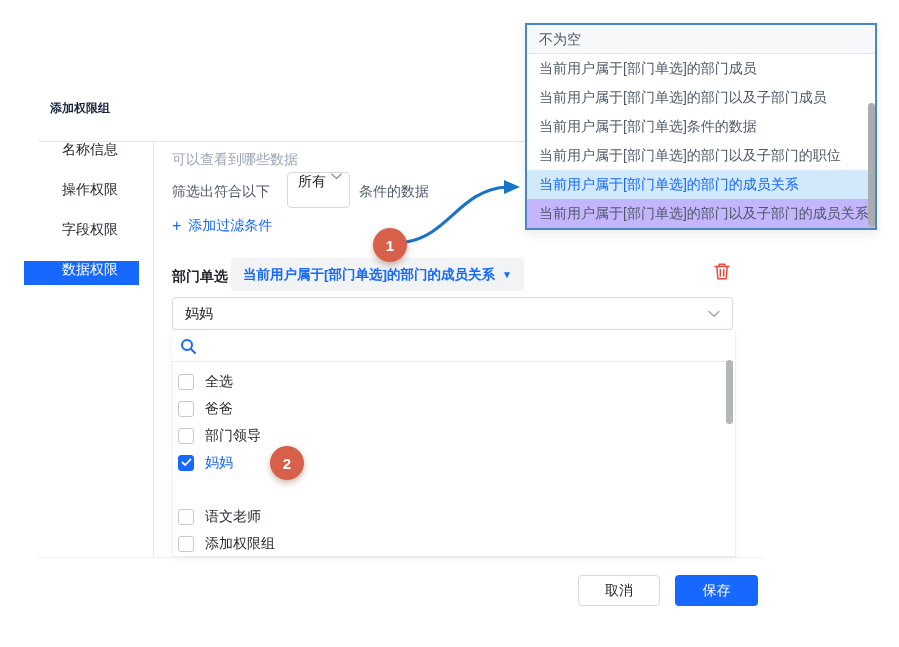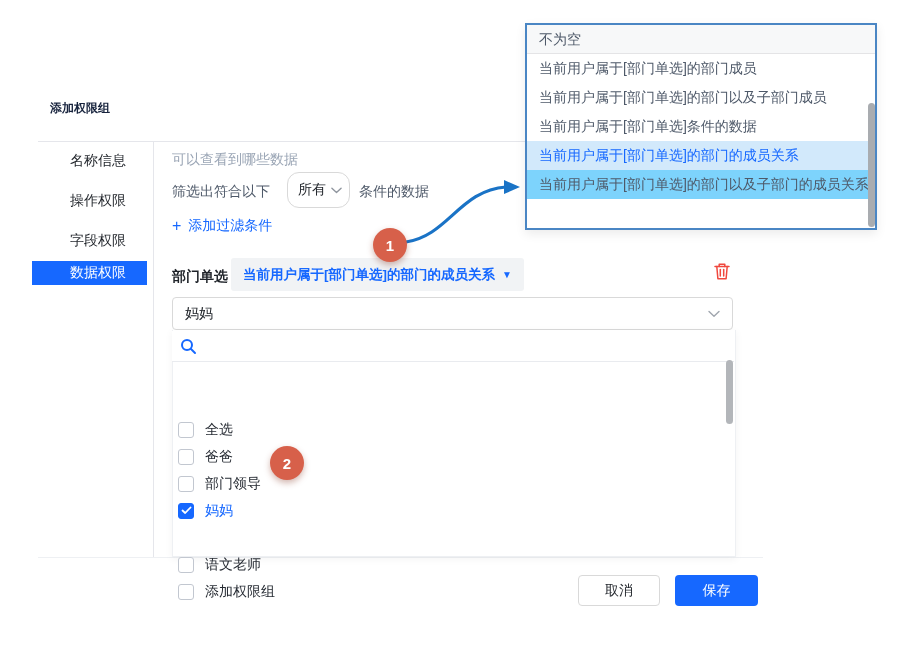--- a/index.html
+++ b/index.html
@@ -6,63 +6,63 @@
   .screen{position:relative;width:899px;height:647px;background:#ffffff;
     font-family:"Liberation Sans","DejaVu Sans",sans-serif;font-size:14px;color:#1f2329;overflow:hidden;}
   .abs{position:absolute;}
 
   
   .dlg-title{left:50px;top:100px;font-size:12px;font-weight:bold;color:#17233d;}
   .hdiv{height:1px;background:#e5e6eb;}
   .vdiv{width:1px;background:#e5e6eb;}
 
   
-  .side-item{left:32px;width:115px;height:40px;display:flex;align-items:center;justify-content:flex-end;
+  .side-item{left:24px;width:115px;height:40px;display:flex;justify-content:flex-end;
     padding-right:21px;box-sizing:border-box;color:#1f2329;cursor:pointer;}
   .side-item.active{height:24px;background:#1668ff;color:#ffffff;}
 
   
   .hint{color:#9aa5b5;}
   .darktext{color:#4e5969;}
-  .scope-box{left:287px;top:172px;width:63px;height:36px;border:1px solid #d9d9d9;border-radius:12px;
-    box-sizing:border-box;display:flex;align-items:center;justify-content:space-between;padding:0 7px 0 10px;
+  .scope-box{left:287px;top:172px;width:63px;height:36px;border:1px solid #d9d9d9;border-radius:4px;
+    box-sizing:border-box;display:flex;align-items:flex-start;justify-content:space-between;padding:0 7px 0 10px;
     background:#fff;cursor:pointer;}
   .add-link{left:172px;top:217px;color:#1668ff;cursor:pointer;display:flex;align-items:center;gap:7px;}
   .add-link .plus{font-size:16px;line-height:14px;}
 
   .cond-label{left:172px;top:268px;font-weight:bold;color:#1f2329;}
   .op-pill{left:231px;top:258px;height:33px;background:#f1f3f5;border-radius:3px;display:flex;align-items:center;
     padding:0 12px;gap:7px;cursor:pointer;}
   .op-pill .op-text{color:#1668ff;font-weight:bold;font-size:13.5px;white-space:nowrap;}
   .op-pill .caret{color:#1668ff;font-size:10px;line-height:10px;}
   .trash-btn{left:711px;top:260px;width:22px;height:22px;cursor:pointer;display:flex;align-items:center;justify-content:center;}
 
   .value-select{left:172px;top:297px;width:561px;height:33px;border:1px solid #d9d9d9;border-radius:4px;
     box-sizing:border-box;background:#fff;display:flex;align-items:center;justify-content:space-between;
     padding:0 12px;cursor:pointer;}
 
   .list-panel{left:172px;top:330px;width:564px;height:227px;background:#fff;box-sizing:border-box;
     border:1px solid #eef0f3;border-top:none;box-shadow:0 2px 8px rgba(31,35,41,0.05);}
   .search-row{left:172px;top:331px;width:562px;height:31px;border-bottom:1px solid #e9ebef;display:flex;
     align-items:center;padding-left:8px;box-sizing:border-box;background:#fff;}
-  .opt-row{left:178px;width:520px;height:27px;display:flex;align-items:center;gap:11px;cursor:pointer;margin-top:48px;}
+  .opt-row{left:178px;width:520px;height:27px;display:flex;align-items:center;gap:11px;cursor:pointer;}
   .cbx{width:16px;height:16px;border:1px solid #c2c7d0;border-radius:3px;box-sizing:border-box;background:#fff;flex:0 0 16px;}
   .cbx.on{background:#1668ff;border-color:#1668ff;display:flex;align-items:center;justify-content:center;}
   .opt-label{color:#262b33;}
   .opt-label.sel{color:#1668ff;}
   .scrollbar{background:#b3b6ba;border-radius:4px;}
 
   
   .overlay{left:525px;top:23px;width:352px;height:207px;background:#ffffff;border:2px solid #4a86c4;
     box-sizing:border-box;box-shadow:0 4px 10px rgba(0,0,0,0.08);}
   .ov-row{height:29px;line-height:29px;padding-left:12px;font-size:14px;color:#4e5969;white-space:nowrap;
     overflow:hidden;cursor:pointer;}
   .ov-row.first{background:#f7f8f9;border-bottom:1px solid #e4e4e6;box-sizing:border-box;}
   .ov-row.selected{background:#d2e9fb;color:#1668ff;}
-  .ov-row.hovered{background:#7dd3fc;}
+  .ov-row.hovered{background:#c4b5fd;}
 
   
   .badge{width:34px;height:34px;border-radius:50%;background:#d7604a;color:#fff;font-weight:bold;font-size:15px;
     display:flex;align-items:center;justify-content:center;box-shadow:0 3px 6px rgba(130,50,30,0.35);z-index:30;}
 
   
   .btn{height:31px;border-radius:4px;box-sizing:border-box;display:flex;align-items:center;justify-content:center;
     cursor:pointer;font-size:14px;}
   .btn.cancel{left:578px;top:575px;width:82px;background:#fff;border:1px solid #d9d9d9;color:#1f2329;}
   .btn.save{left:675px;top:575px;width:83px;background:#1668ff;color:#fff;}
@@ -174,20 +174,21 @@
     <span class="opt-label">添加权限组</span>
   </div>
 
   <div class="abs scrollbar" style="left:726px;top:360px;width:7px;height:64px;"></div>
 
   <div class="abs overlay">
     <div class="ov-row first">不为空</div>
     <div class="ov-row">当前用户属于[部门单选]的部门成员</div>
     <div class="ov-row">当前用户属于[部门单选]的部门以及子部门成员</div>
     <div class="ov-row">当前用户属于[部门单选]条件的数据</div>
+    <div class="ov-row">当前用户属于[部门单选]的部门以及子部门的职位</div>
     <div class="ov-row selected">当前用户属于[部门单选]的部门的成员关系</div>
     <div class="ov-row hovered">当前用户属于[部门单选]的部门以及子部门的成员关系</div>
     <div class="scrollbar" style="position:absolute;right:0;top:78px;width:7px;height:124px;background:#a9acb0;"></div>
   </div>
 
   <svg class="abs" style="left:398px;top:178px;width:135px;height:72px;z-index:25;">
     <path d="M8,64 C50,58 62,12 108,9" fill="none" stroke="#1a73c6" stroke-width="3.2" stroke-linecap="round"></path>
     <polygon points="106,2 122,9 106,16" fill="#1a73c6"></polygon>
   </svg>
 

